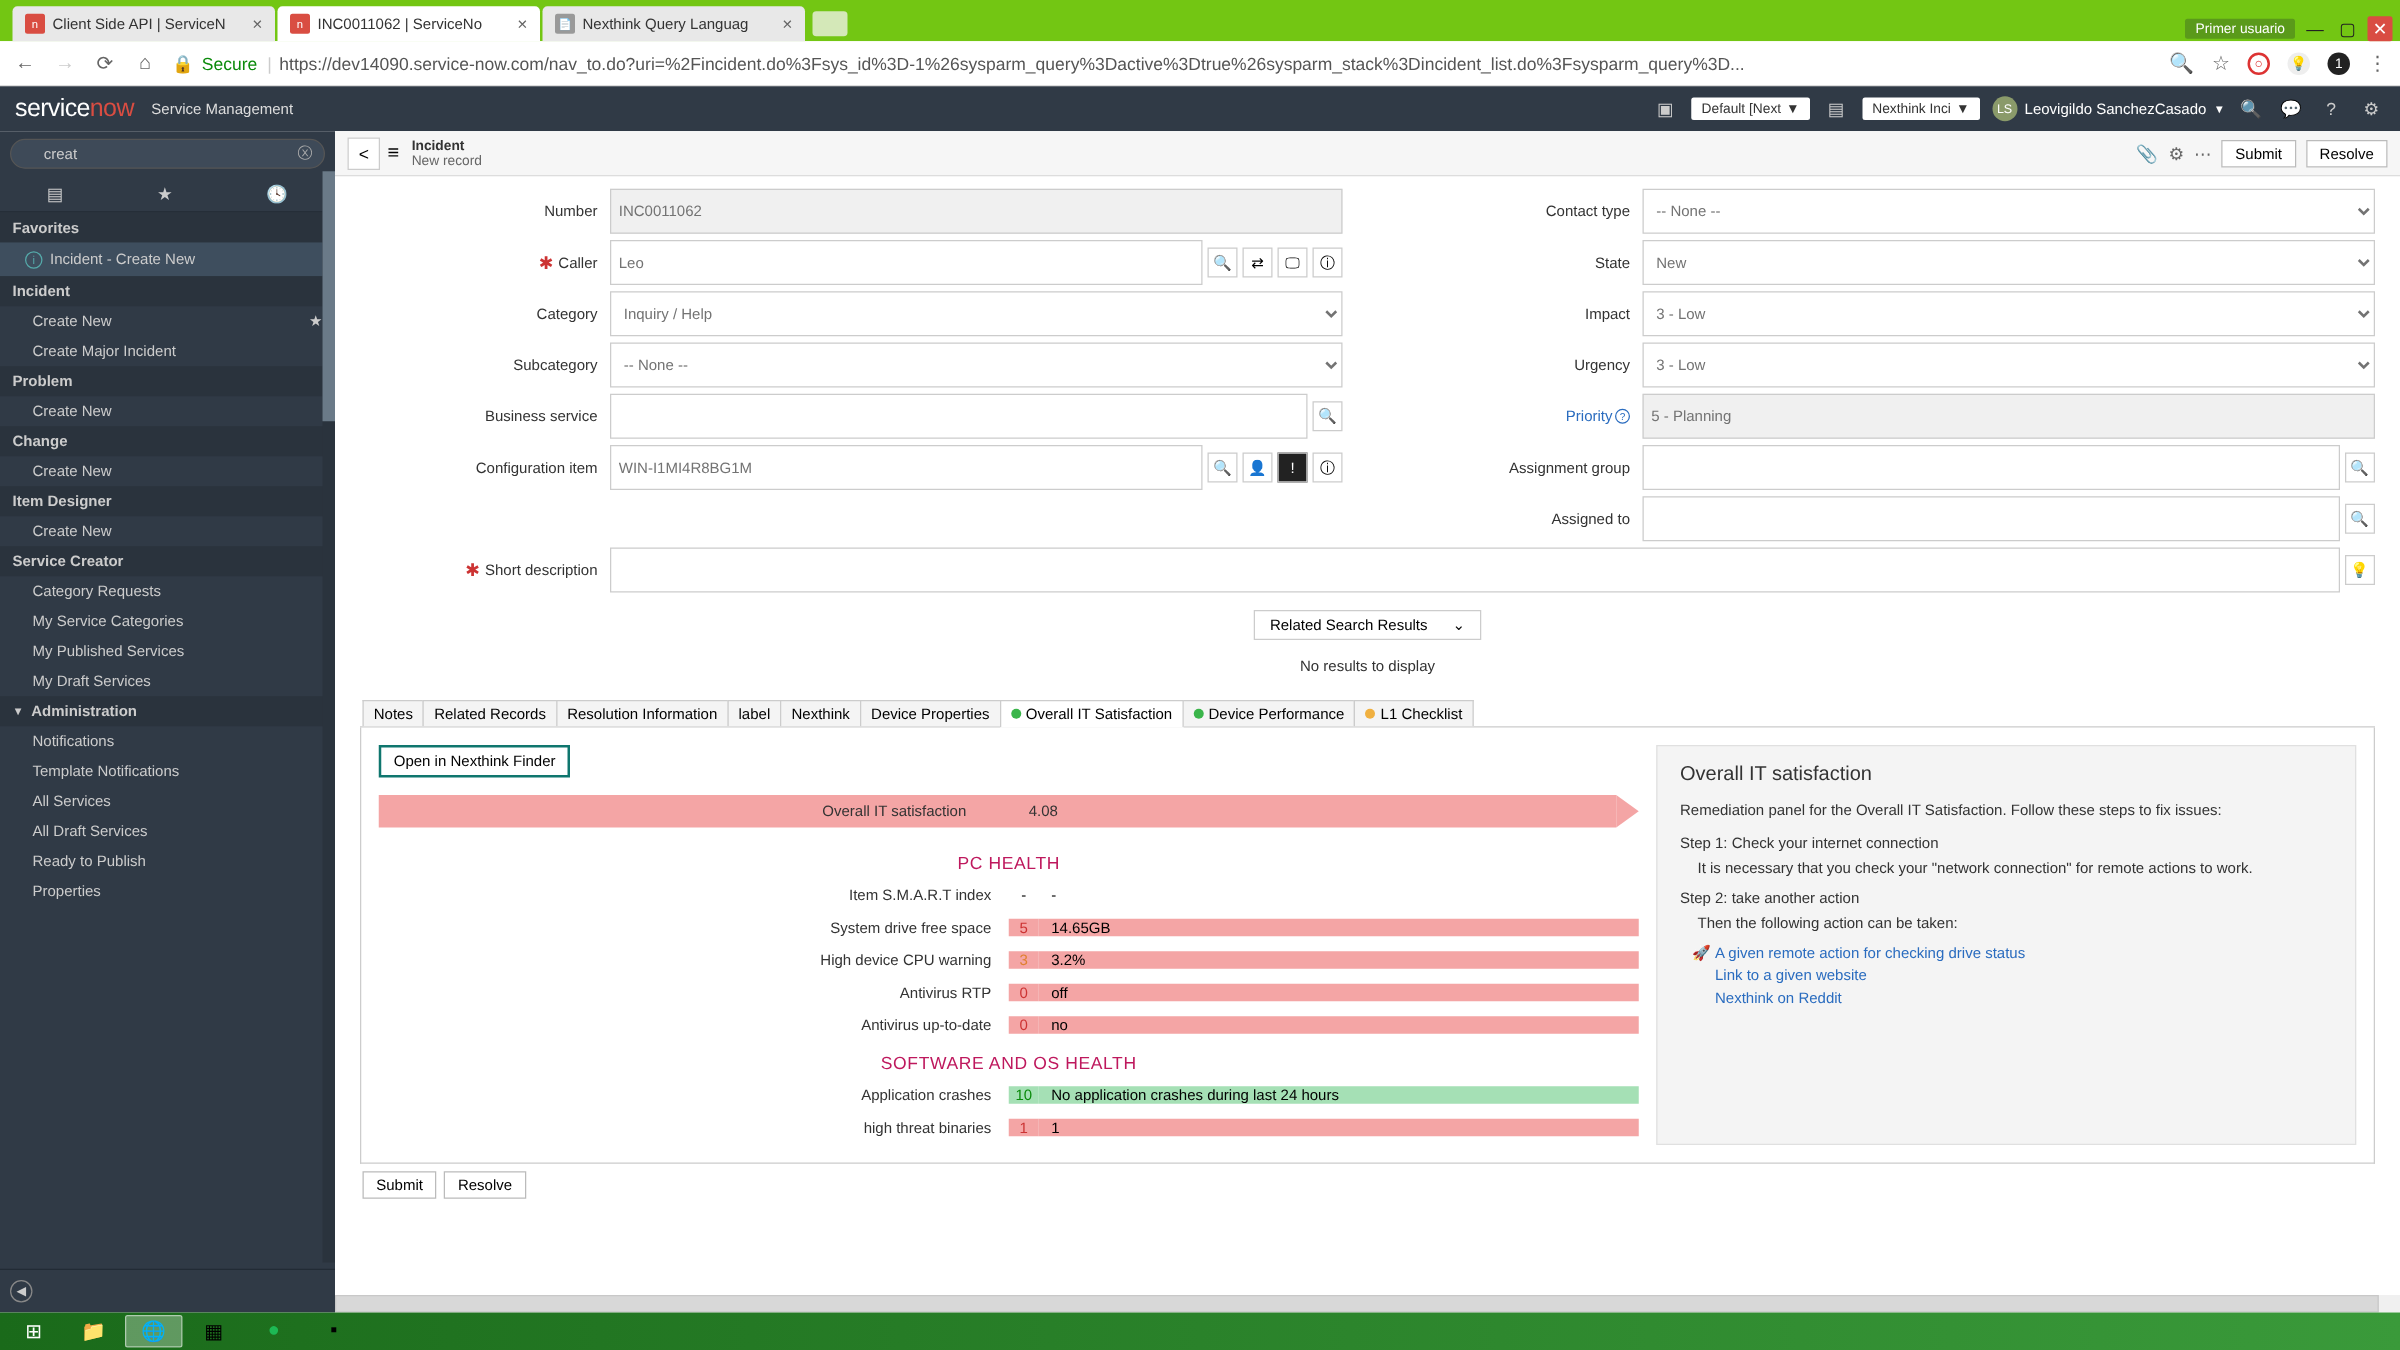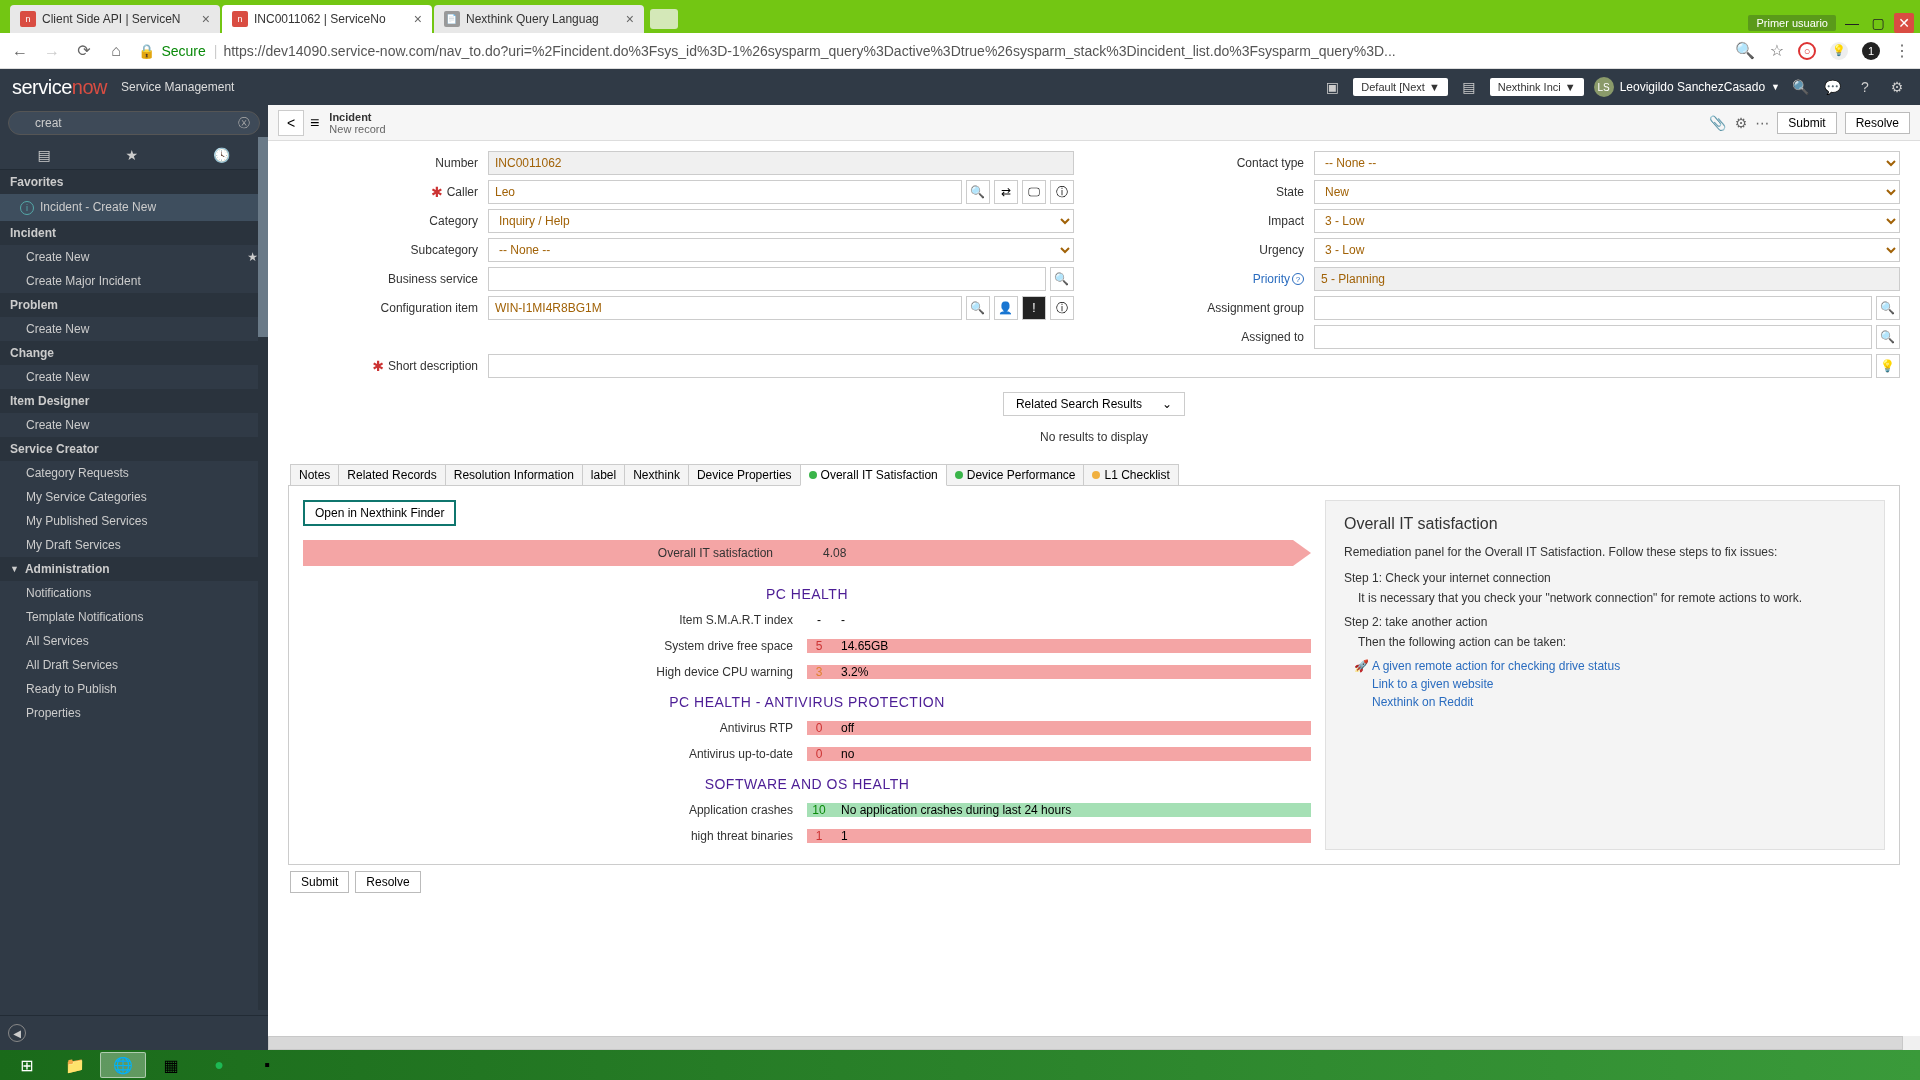--- a/index.html
+++ b/index.html
@@ -75,21 +75,21 @@
 .ch-icon { font-size: 14px; color: #666; cursor: pointer; }
 .ch-btn { border: 1px solid #bbb; background: #fff; padding: 3px 10px; font-size: 12px; cursor: pointer; }
 
 .form-area { padding: 10px 20px; overflow-y: auto; flex: 1; }
 .form-cols { display: flex; gap: 40px; }
 .form-col { flex: 1; }
 .form-row { display: flex; align-items: center; margin-bottom: 5px; }
 .form-label { width: 200px; text-align: right; font-size: 12px; color: #333; padding-right: 10px; display: flex; align-items: center; justify-content: flex-end; gap: 4px; }
 .req { color: #c33; font-size: 14px; }
 .form-input { flex: 1; display: flex; align-items: center; gap: 4px; }
-.form-input input, .form-input select { width: 100%; height: 24px; border: 1px solid #ccc; padding: 0 6px; font-size: 12px; background: #fff; color: #a16207; }
+.form-input input, .form-input select { width: 100%; height: 36px; border: 1px solid #ccc; padding: 0 6px; font-size: 12px; background: #fff; color: #737373; }
 .form-input input[readonly] { background: #f0f0f0; }
 .ref-btn { width: 24px; height: 24px; border: 1px solid #ccc; background: #fff; display: flex; align-items: center; justify-content: center; font-size: 12px; cursor: pointer; flex-shrink: 0; }
 .full-row { display: flex; align-items: center; margin-bottom: 6px; }
 .full-row .form-label { width: 200px; }
 .full-row .form-input { flex: 1; }
 
 .related-search { text-align: center; margin: 14px 0; }
 .related-btn { border: 1px solid #ccc; background: #fff; padding: 4px 12px; font-size: 12px; cursor: pointer; display: inline-flex; align-items: center; gap: 20px;}
 .no-results { text-align: center; font-size: 12px; color: #333; margin-bottom: 20px; }
 
@@ -103,21 +103,21 @@
 .tab-content { border: 1px solid #ccc; border-top: none; padding: 14px; display: flex; gap: 14px; }
 .tab-main { flex: 1; }
 .open-finder { border: 2px solid #0f766e; background: #fff; padding: 4px 10px; font-size: 12px; margin-bottom: 14px; cursor: pointer; }
 
 .banner { display: flex; height: 26px; margin-bottom: 20px; position: relative; }
 .banner-body { flex: 1; background: #f4a5a5; display: flex; align-items: center; font-size: 12px; }
 .banner-label { flex: 1; text-align: right; padding-right: 40px; color: #333;}
 .banner-val { width: 480px; text-align: left; padding-left: 10px; color: #333;}
 .banner-arrow { width: 0; height: 0; border-top: 13px solid transparent; border-bottom: 13px solid transparent; border-left: 18px solid #f4a5a5; }
 
-.section-title { text-align: center; font-size: 14px; color: #4c1d95; margin: 10px 0 6px; letter-spacing: 0.5px;}
+.section-title { text-align: center; font-size: 14px; color: #be185d; margin: 10px 0 6px; letter-spacing: 0.5px;}
 .metric-row { display: flex; align-items: center; height: 24px; font-size: 12px; margin-bottom: 2px; }
 .metric-label { width: 50%; text-align: right; padding-right: 14px; color: #333; }
 .metric-score { width: 24px; text-align: center; }
 .metric-val { flex: 1; padding-left: 10px; }
 .metric-row.red .metric-score, .metric-row.red .metric-val { background: #f4a5a5; }
 .metric-row.red .metric-score { color: #c33; }
 .metric-row.orange .metric-score { color: #e08030; }
 .metric-row.green .metric-score, .metric-row.green .metric-val { background: #a5e0b5; }
 .metric-row.green .metric-score { color: #0a8a0a; }
 .metric-row.plain .metric-score, .metric-row.plain .metric-val { background: transparent; }
@@ -492,21 +492,20 @@
               <div class="metric-row red">
                 <div class="metric-label">System drive free space</div>
                 <div class="metric-score">5</div>
                 <div class="metric-val">14.65GB</div>
               </div>
               <div class="metric-row red orange">
                 <div class="metric-label">High device CPU warning</div>
                 <div class="metric-score">3</div>
                 <div class="metric-val">3.2%</div>
               </div>
-              <div class="section-title">PC HEALTH - ANTIVIRUS PROTECTION</div>
               <div class="metric-row red">
                 <div class="metric-label">Antivirus RTP</div>
                 <div class="metric-score">0</div>
                 <div class="metric-val">off</div>
               </div>
               <div class="metric-row red">
                 <div class="metric-label">Antivirus up-to-date</div>
                 <div class="metric-score">0</div>
                 <div class="metric-val">no</div>
               </div>

